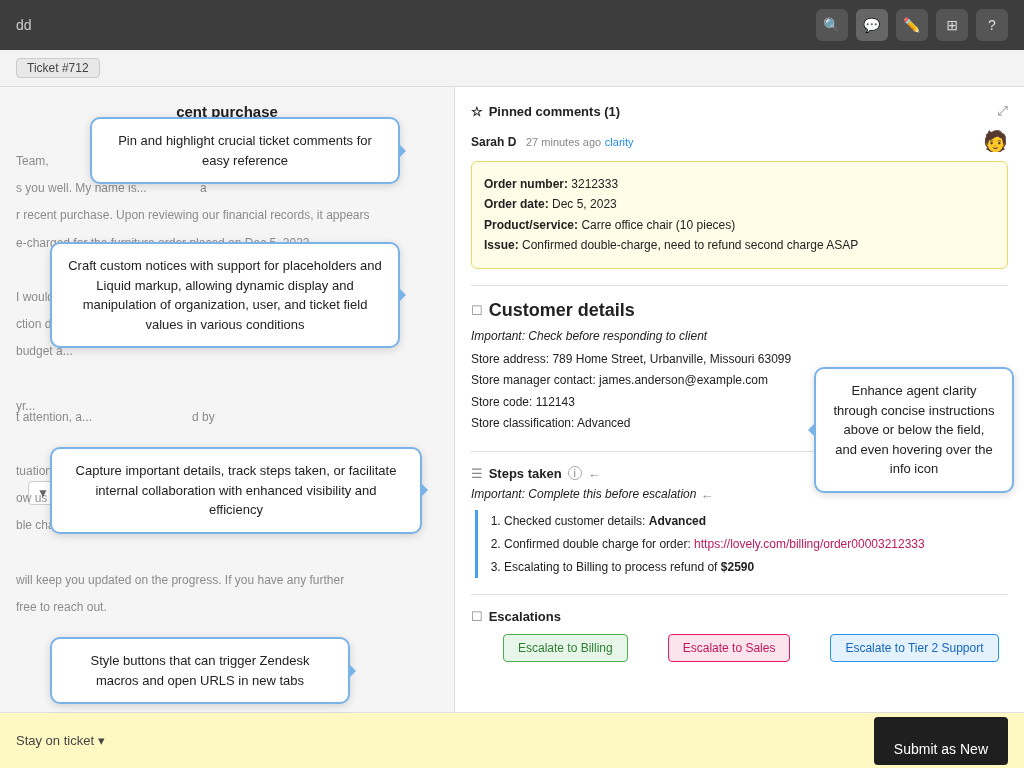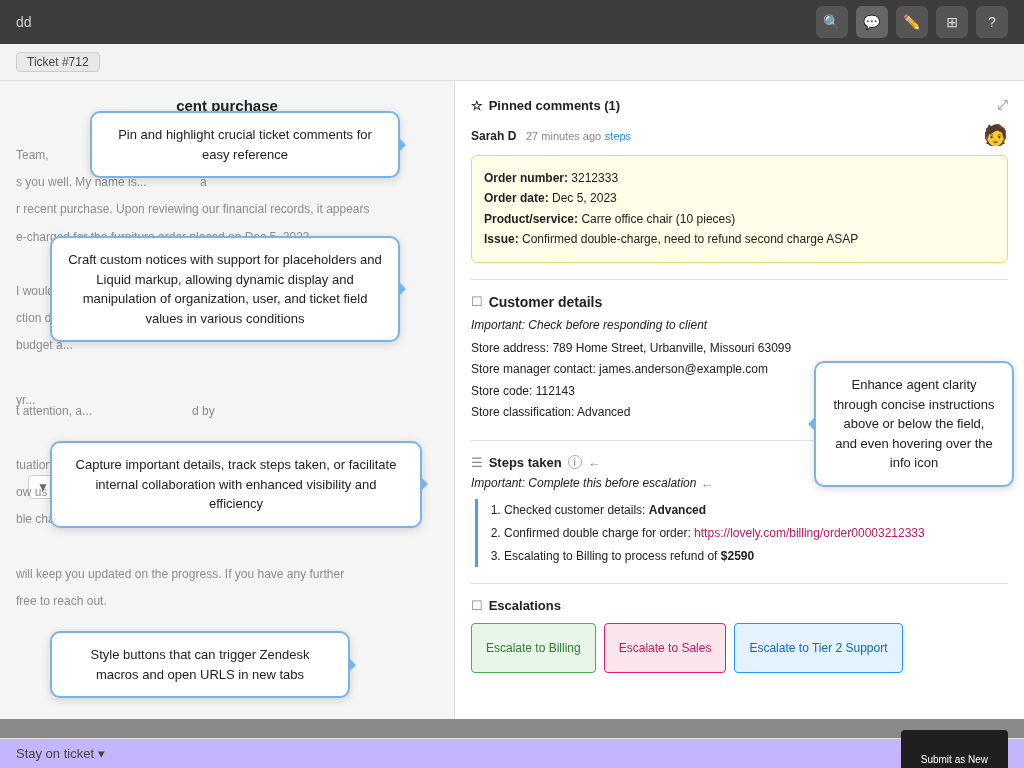--- a/index.html
+++ b/index.html
@@ -1,21 +1,21 @@
 <!DOCTYPE html>
 <html><head>
   <meta charset="utf-8">
   <style>
     * { box-sizing: border-box; margin: 0; padding: 0; }
     body { font-family: -apple-system, BlinkMacSystemFont, 'Segoe UI', Arial, sans-serif; font-size: 13px; background: #8a8a8a; width: 1024px; height: 768px; overflow: hidden; position: relative; }
 
     
     .top-nav {
       background: #3d3d3d;
-      height: 44px;
+      height: 50px;
       display: flex;
       align-items: center;
       justify-content: space-between;
       padding: 0 16px;
     }
     .top-nav-left { color: #ccc; font-size: 14px; }
     .top-nav-icons { display: flex; gap: 8px; align-items: center; }
     .nav-icon-btn {
       width: 32px; height: 32px;
       background: #555;
@@ -185,21 +185,21 @@
 
     
     .detail-section { margin-bottom: 16px; }
     .detail-section-header {
       display: flex;
       align-items: center;
       gap: 6px;
       margin-bottom: 8px;
       cursor: pointer;
     }
-    .detail-section-title { font-size: 14px; font-weight: 600; color: #222; }
+    .detail-section-title { font-size: 18px; font-weight: 600; color: #222; }
     .checkbox-icon { color: #888; font-size: 13px; }
     .detail-important { font-size: 12px; color: #222; margin-bottom: 6px; font-style: italic; }
     .detail-row { font-size: 12px; color: #222; line-height: 1.8; }
 
     
     .steps-section { margin-bottom: 16px; }
     .steps-header {
       display: flex;
       align-items: center;
       gap: 6px;
@@ -229,26 +229,27 @@
     .escalations-section { margin-bottom: 16px; }
     .escalations-header {
       display: flex;
       align-items: center;
       gap: 6px;
       margin-bottom: 10px;
     }
     .escalations-title { font-size: 13px; font-weight: 600; color: #222; }
     .escalation-buttons { display: flex; gap: 8px; flex-wrap: wrap; }
     .esc-btn {
-      padding: 17px 14px;
+      padding: 6px 14px;
       border-radius: 4px;
       font-size: 12px;
       font-weight: 500;
       cursor: pointer;
       border: 1px solid;
+      margin-left: 32px;
     }
     .esc-btn-green {
       background: #e8f5e9;
       border-color: #4caf50;
       color: #2e7d32;
     }
     .esc-btn-pink {
       background: #fce4ec;
       border-color: #e91e63;
       color: #c2185b;
@@ -258,42 +259,42 @@
       border-color: #2196f3;
       color: #1565c0;
     }
 
     
     .bottom-bar {
       position: absolute;
       bottom: 0;
       left: 0;
       right: 0;
-      height: 30px;
-      background: #c4b5fd;
+      height: 56px;
+      background: #fef9c3;
       border-top: 1px solid #ddd;
       display: flex;
       align-items: center;
       justify-content: space-between;
       padding: 0 16px;
     }
     .stay-on-ticket {
       display: flex;
       align-items: center;
       gap: 4px;
       font-size: 13px;
       color: #444;
       cursor: pointer;
     }
     .submit-btn {
       background: #1f1f1f;
       color: white;
       border: none;
       padding: 24px 20px;
-      font-size: 10px;
+      font-size: 14px;
       font-weight: 500;
       border-radius: 4px;
       cursor: pointer;
       height: 44px;
     }
 
     .left-panel-body-text {
       font-size: 12px;
       color: #444;
       line-height: 1.6;
@@ -389,21 +390,21 @@
           <span>☆</span>
           <span>Pinned comments (1)</span>
         </div>
         <span class="expand-icon">⤢</span>
       </div>
 
       <div class="comment-author">
         <div>
           <span class="author-name">Sarah D</span>
           <span class="author-time">27 minutes ago</span>
-          <a class="assign-link">steps</a>
+          <a class="assign-link">clarity</a>
         </div>
         <span class="avatar-icon">🧑</span>
       </div>
 
       <div class="pinned-box">
         <p><strong>Order number:</strong> 3212333</p>
         <p><strong>Order date:</strong> Dec 5, 2023</p>
         <p><strong>Product/service:</strong> Carre office chair (10 pieces)</p>
         <p><strong>Issue:</strong> Confirmed double-charge, need to refund second charge ASAP</p>
       </div>

